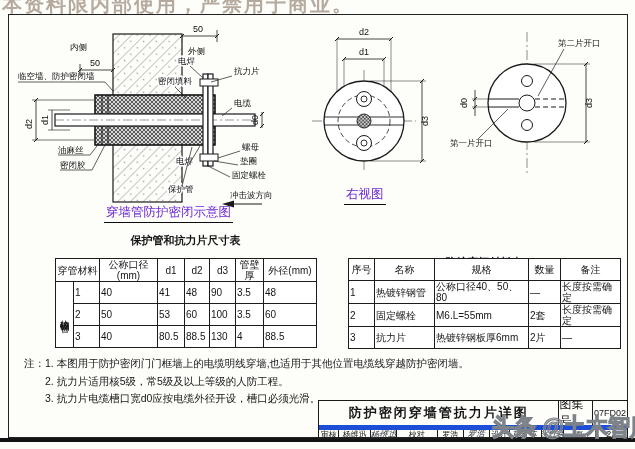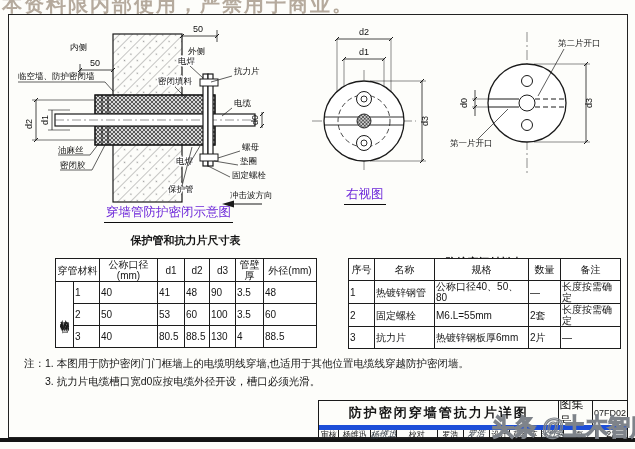--- a/index.html
+++ b/index.html
@@ -326,20 +326,21 @@
       <td>2片</td>
       <td>—</td>
     </tr>
   </tbody>
     </table>
 
   <div class="notes">
     <div class="prefix">注：</div>
     <div>
       <div class="item">1. 本图用于防护密闭门门框墙上的电缆明线穿墙,也适用于其他位置电缆线穿越防护密闭墙。</div>
+      <div class="item">2. 抗力片适用核5级，常5级及以上等级的人防工程。</div>
       <div class="item">3. 抗力片电缆槽口宽d0应按电缆外径开设，槽口必须光滑。</div>
     </div>
   </div>
 
   <div class="titleblock">
     <div class="tb-row1">
       <div class="tb-cell tb-title">防护密闭穿墙管抗力片详图</div>
       <div class="tb-cell tb-atlas-label">图集号</div>
       <div class="tb-cell tb-atlas-no">07FD02</div>
     </div>

